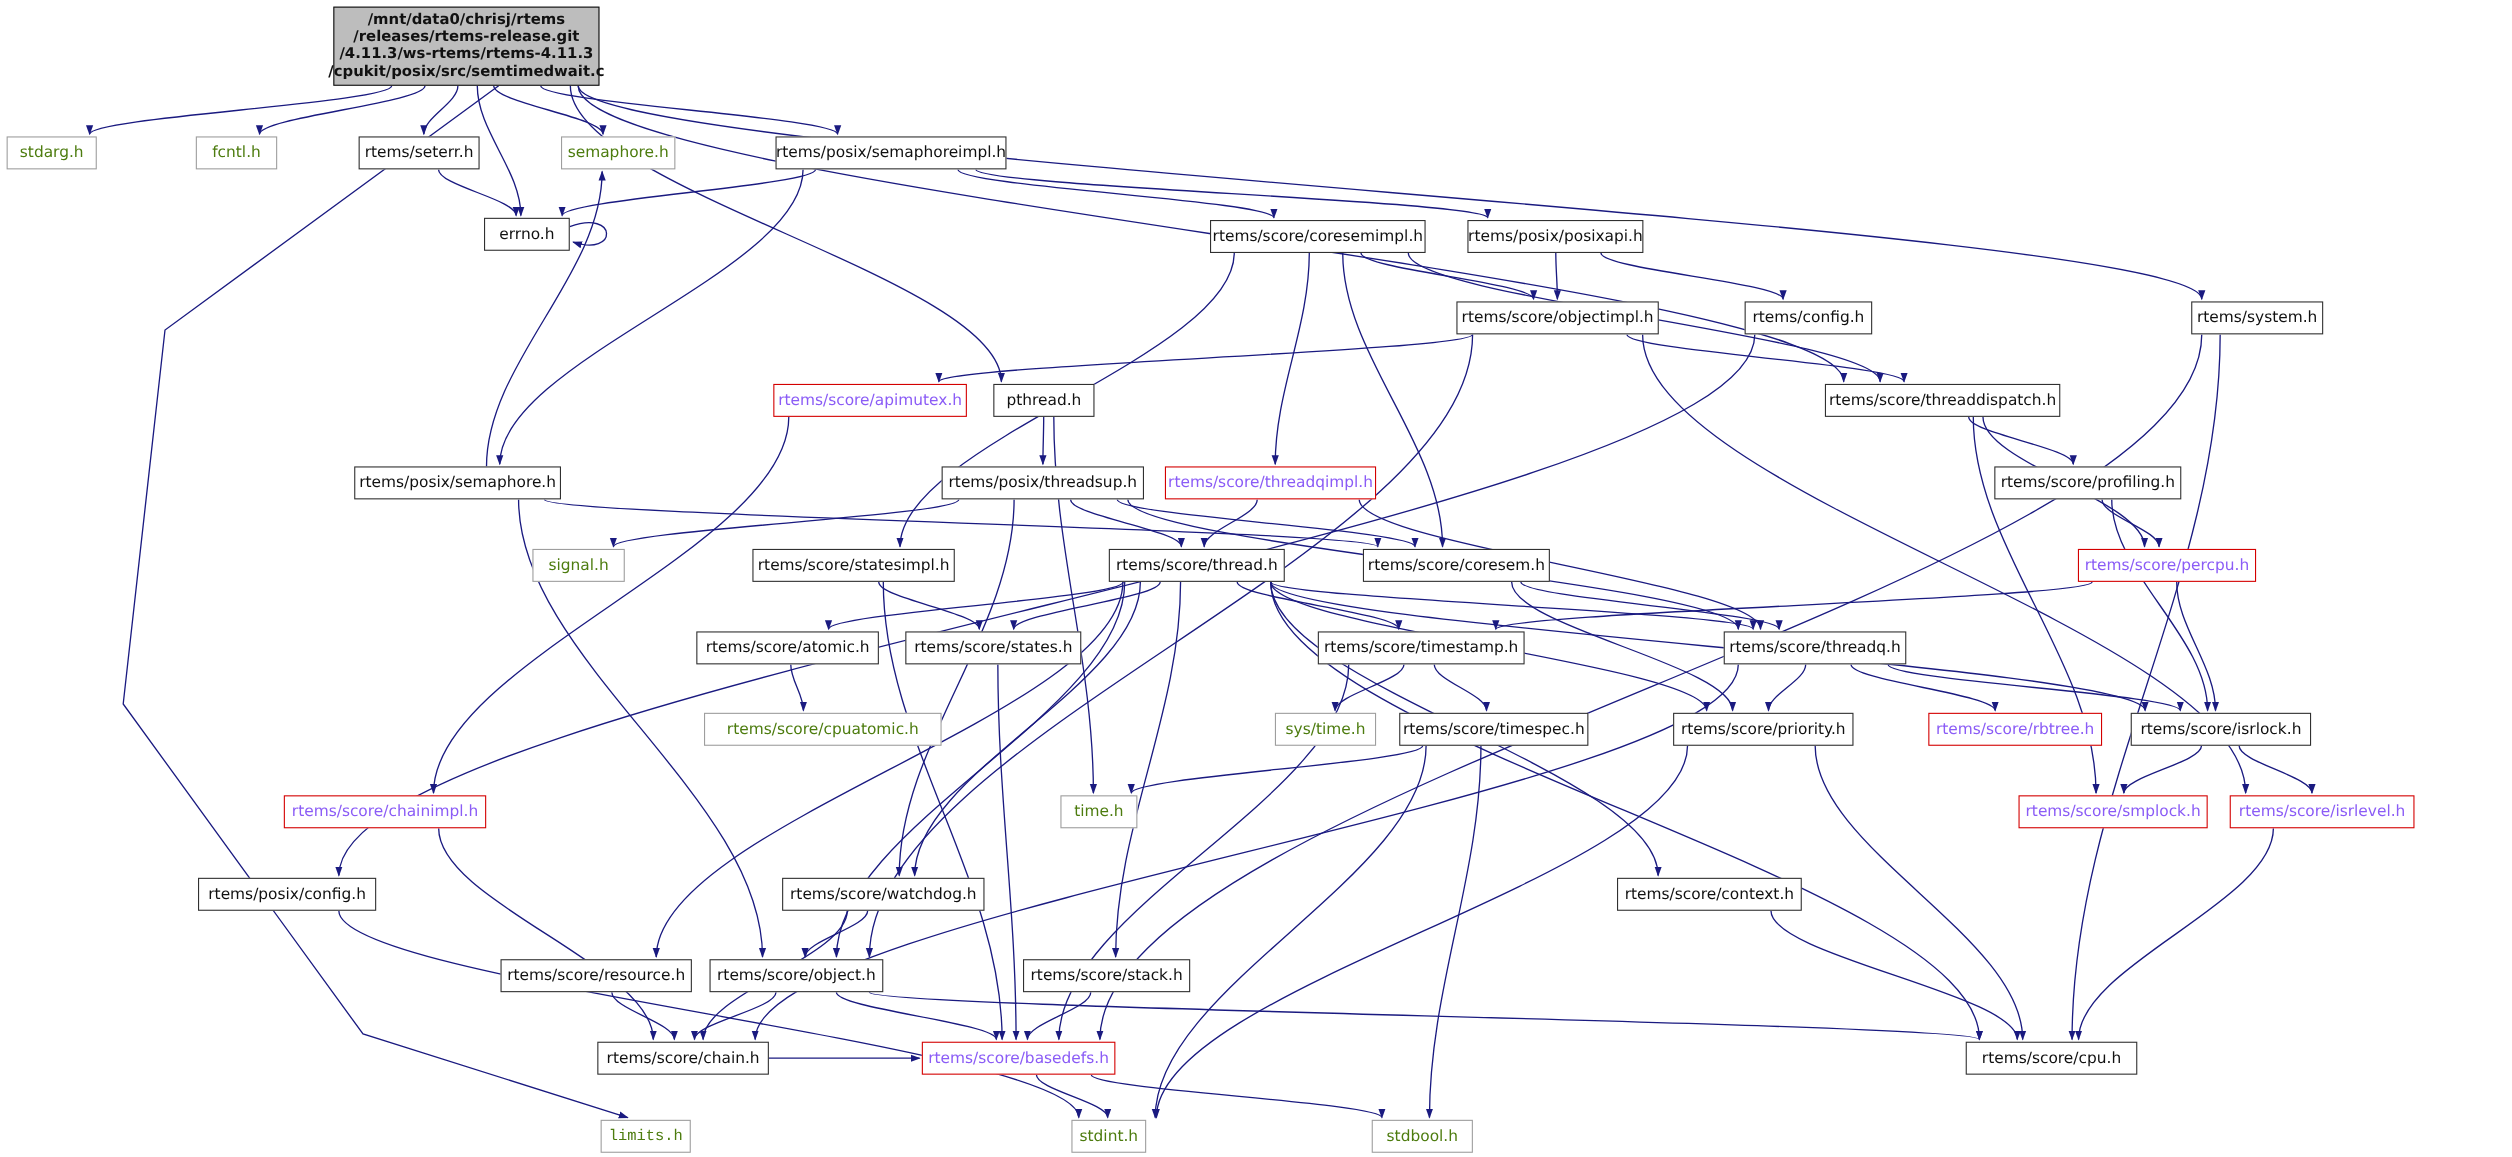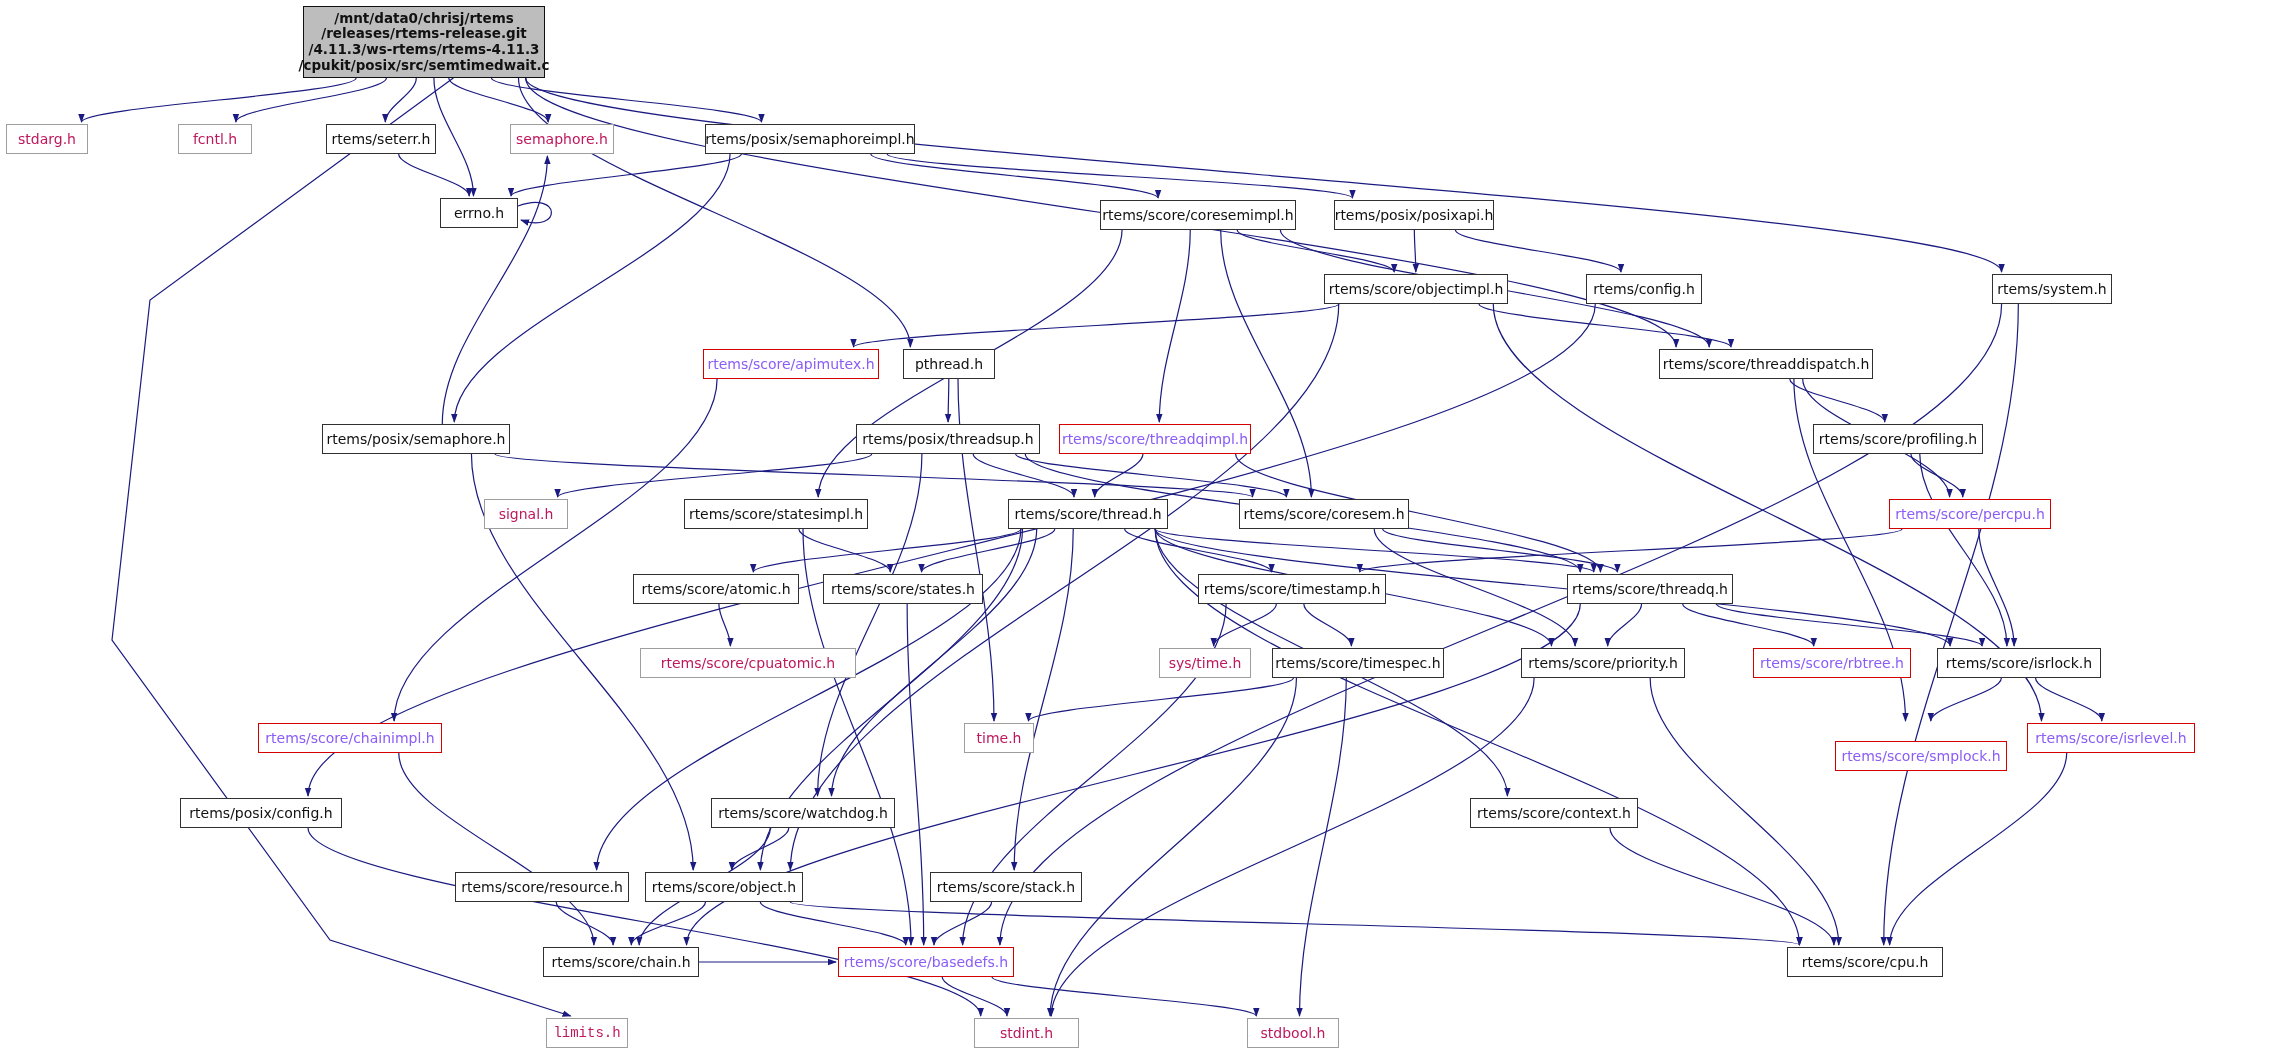--- a/index.html
+++ b/index.html
@@ -4,21 +4,21 @@
 <style>
   html,body{margin:0;padding:0;background:#ffffff;}
   body{width:2284px;height:1052px;position:relative;overflow:hidden;
        font-family:"DejaVu Sans","Liberation Sans",sans-serif;}
   #graph{position:absolute;left:0;top:0;width:2284px;height:1052px;}
   #graph svg{position:absolute;left:0;top:0;}
   .node{position:absolute;box-sizing:border-box;background:#ffffff;
         border:1px solid #303030;display:flex;align-items:center;justify-content:center;
         text-align:center;font-size:14px;line-height:1.15;white-space:pre-line;
         color:#111;padding:0 0;cursor:pointer;}
-  .node.external{border-color:#9e9e9e;color:#be185d;}
+  .node.external{border-color:#9e9e9e;color:#4d7c0f;}
   .node.truncated{border-color:#d40000;color:#8b5cf6;}
   .node.source{background:#bdbdbd;border-color:#101010;font-weight:bold;
                font-size:13.5px;cursor:default;}
 </style>
 </head>
 <body>
 
 <div id="graph">
   <svg width="2284" height="1052" xmlns="http://www.w3.org/2000/svg">
       <defs>
@@ -156,28 +156,28 @@
       <div class="node normal" style="left: 1198px; top: 574px; width: 188px; height: 30px;">rtems/score/timestamp.h</div>
       <div class="node normal" style="left: 1567px; top: 574px; width: 166px; height: 30px;">rtems/score/threadq.h</div>
       <div class="node external" style="left: 640px; top: 648px; width: 216px; height: 30px;">rtems/score/cpuatomic.h</div>
       <div class="node external" style="left: 1159px; top: 648px; width: 92px; height: 30px;">sys/time.h</div>
       <div class="node normal" style="left: 1272px; top: 648px; width: 172px; height: 30px;">rtems/score/timespec.h</div>
       <div class="node normal" style="left: 1521px; top: 648px; width: 164px; height: 30px;">rtems/score/priority.h</div>
       <div class="node truncated" style="left: 1753px; top: 648px; width: 158px; height: 30px;">rtems/score/rbtree.h</div>
       <div class="node normal" style="left: 1937px; top: 648px; width: 164px; height: 30px;">rtems/score/isrlock.h</div>
       <div class="node truncated" style="left: 258px; top: 723px; width: 184px; height: 30px;">rtems/score/chainimpl.h</div>
       <div class="node external" style="left: 964px; top: 723px; width: 70px; height: 30px;">time.h</div>
-      <div class="node truncated" style="left: 1835px; top: 723px; width: 172px; height: 30px; margin-top: 18px;">rtems/score/smplock.h</div>
+      <div class="node truncated" style="left: 1835px; top: 723px; width: 172px; height: 30px;">rtems/score/smplock.h</div>
       <div class="node truncated" style="left: 2027px; top: 723px; width: 168px; height: 30px;">rtems/score/isrlevel.h</div>
       <div class="node normal" style="left: 159px; top: 798px; width: 162px; height: 30px; margin-left: 21px;">rtems/posix/config.h</div>
       <div class="node normal" style="left: 711px; top: 798px; width: 184px; height: 30px;">rtems/score/watchdog.h</div>
       <div class="node normal" style="left: 1470px; top: 798px; width: 168px; height: 30px;">rtems/score/context.h</div>
       <div class="node normal" style="left: 455px; top: 872px; width: 174px; height: 30px;">rtems/score/resource.h</div>
       <div class="node normal" style="left: 645px; top: 872px; width: 158px; height: 30px;">rtems/score/object.h</div>
       <div class="node normal" style="left: 930px; top: 872px; width: 152px; height: 30px;">rtems/score/stack.h</div>
       <div class="node normal" style="left: 543px; top: 947px; width: 156px; height: 30px;">rtems/score/chain.h</div>
       <div class="node truncated" style="left: 838px; top: 947px; width: 176px; height: 30px;">rtems/score/basedefs.h</div>
       <div class="node normal" style="left: 1787px; top: 947px; width: 156px; height: 30px;">rtems/score/cpu.h</div>
       <div class="node external" style="left: 546px; top: 1018px; width: 82px; height: 30px; font-family: Liberation Mono, monospace;">limits.h</div>
-      <div class="node external" style="left: 974px; top: 1018px; width: 105px; height: 30px;">stdint.h</div>
+      <div class="node external" style="left: 974px; top: 1018px; width: 68px; height: 30px;">stdint.h</div>
       <div class="node external" style="left: 1247px; top: 1018px; width: 92px; height: 30px;">stdbool.h</div>
     </div>
 </div>
 
 </body></html>

